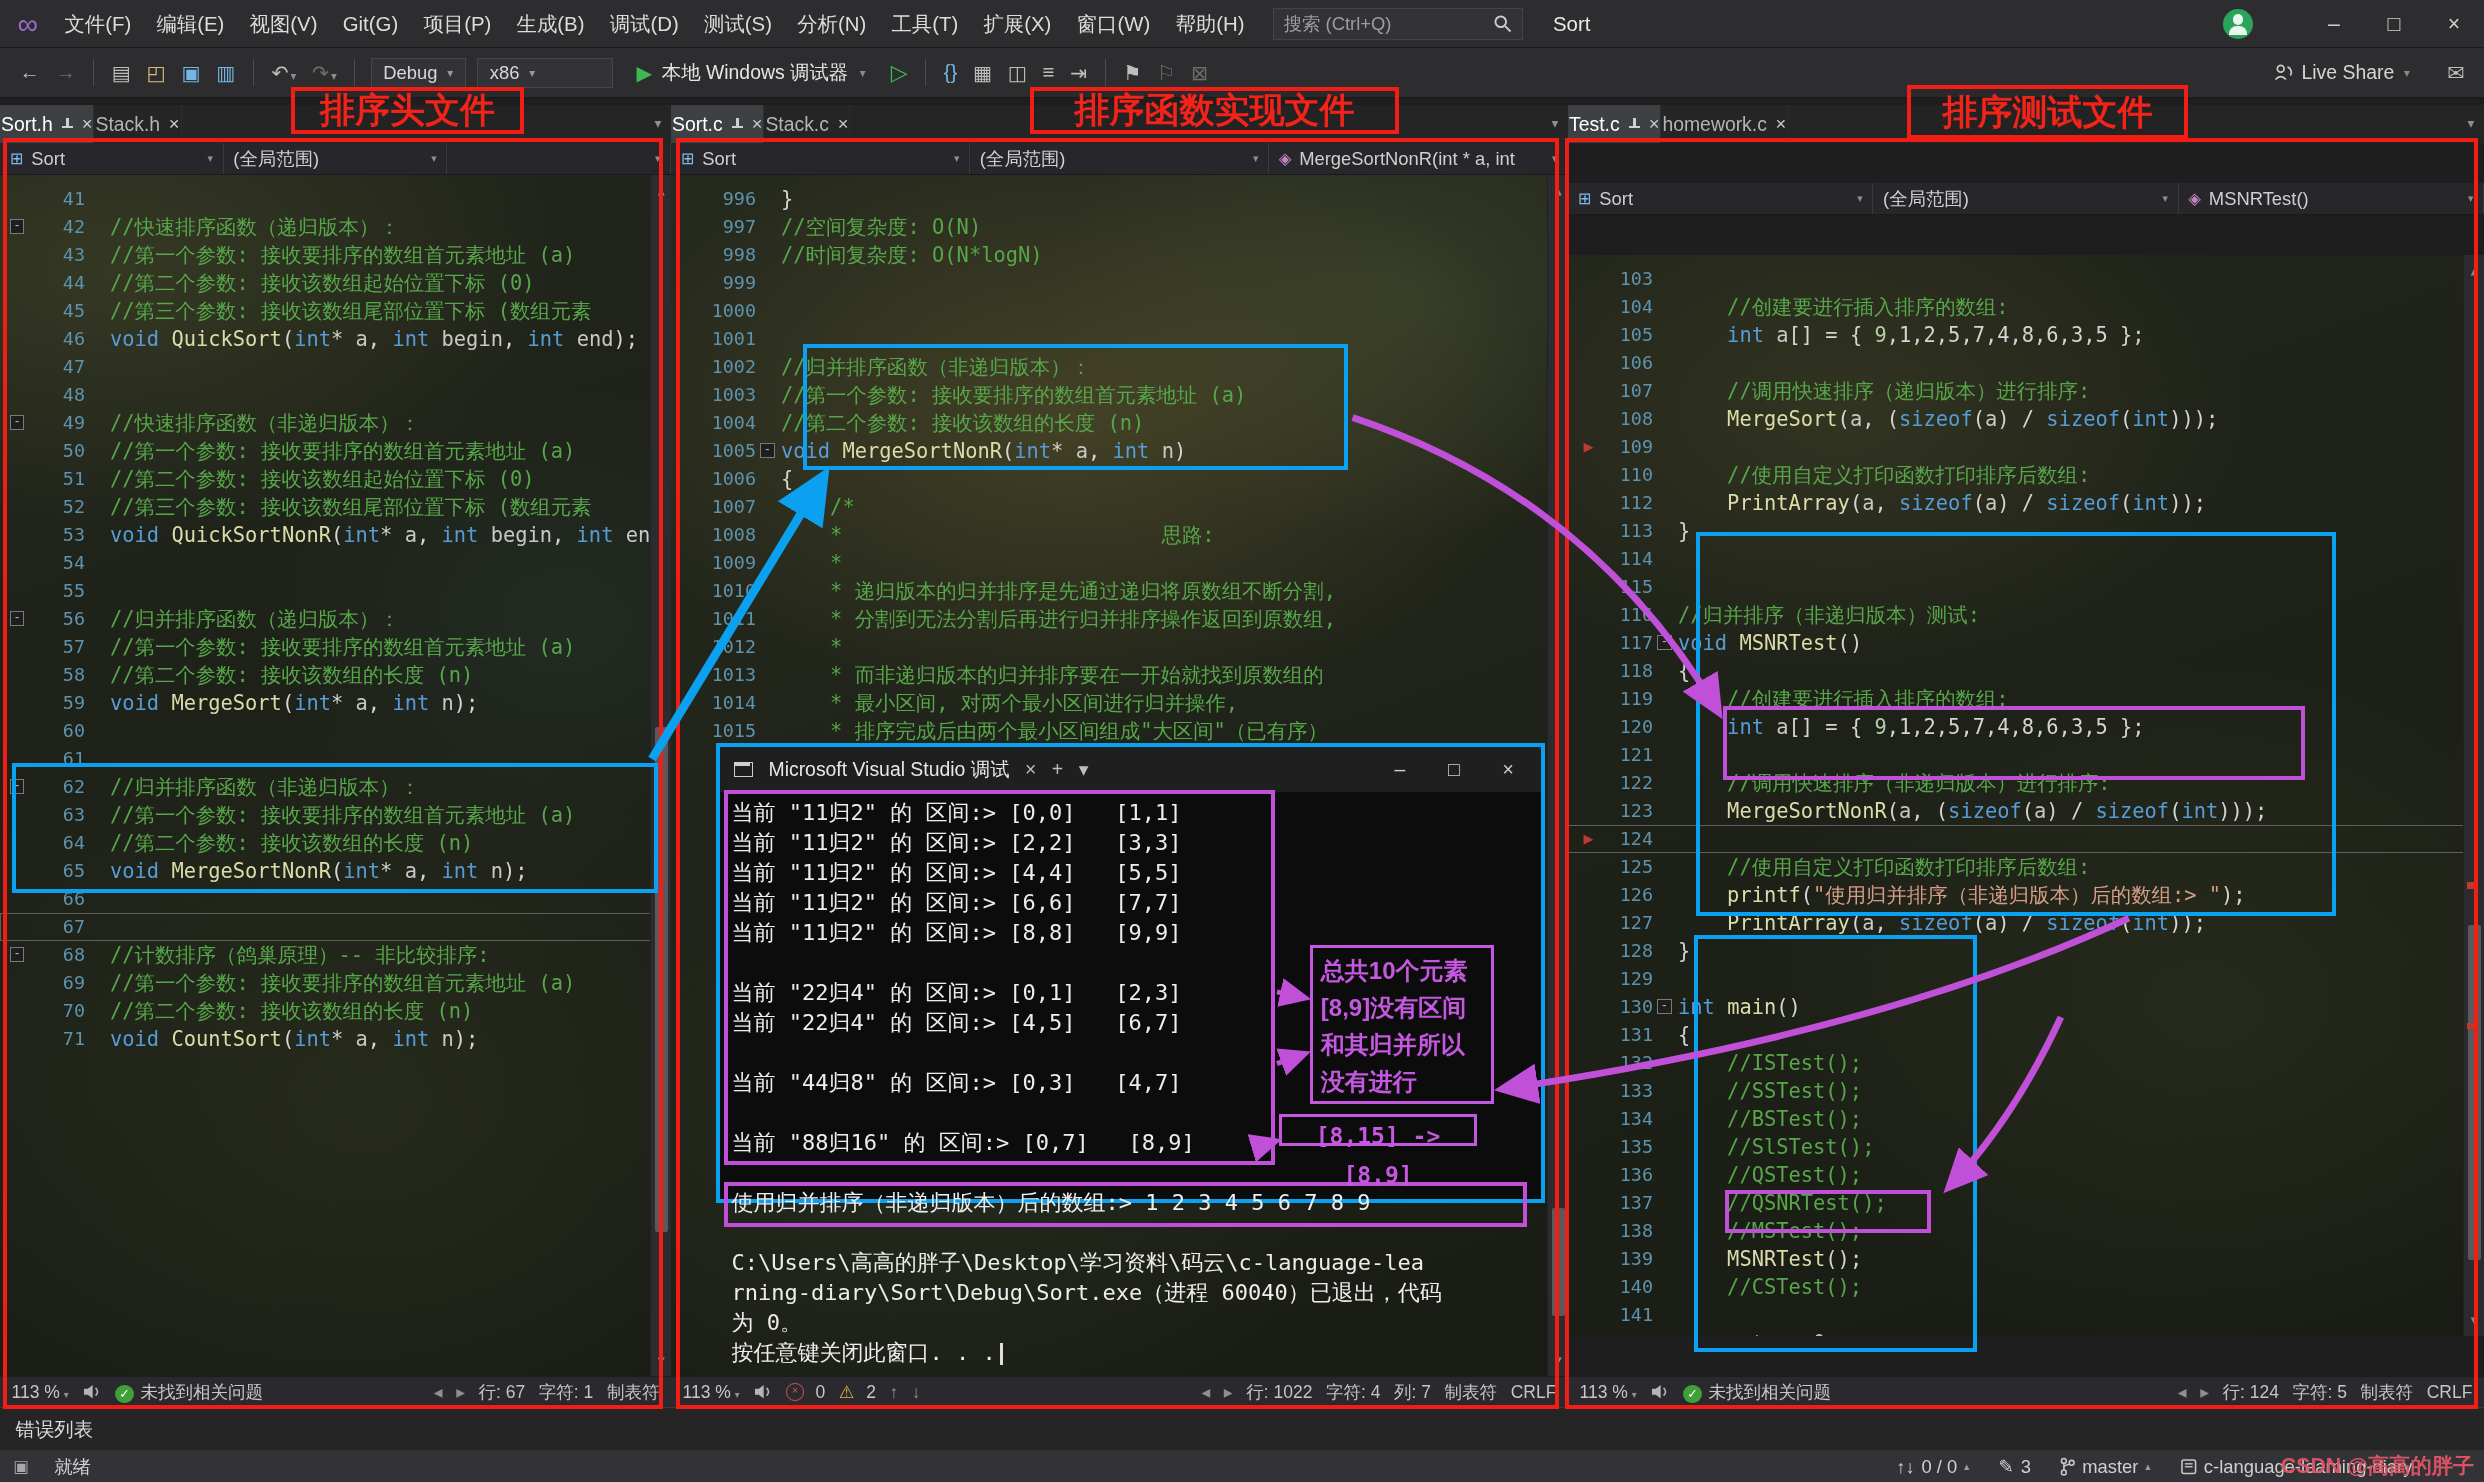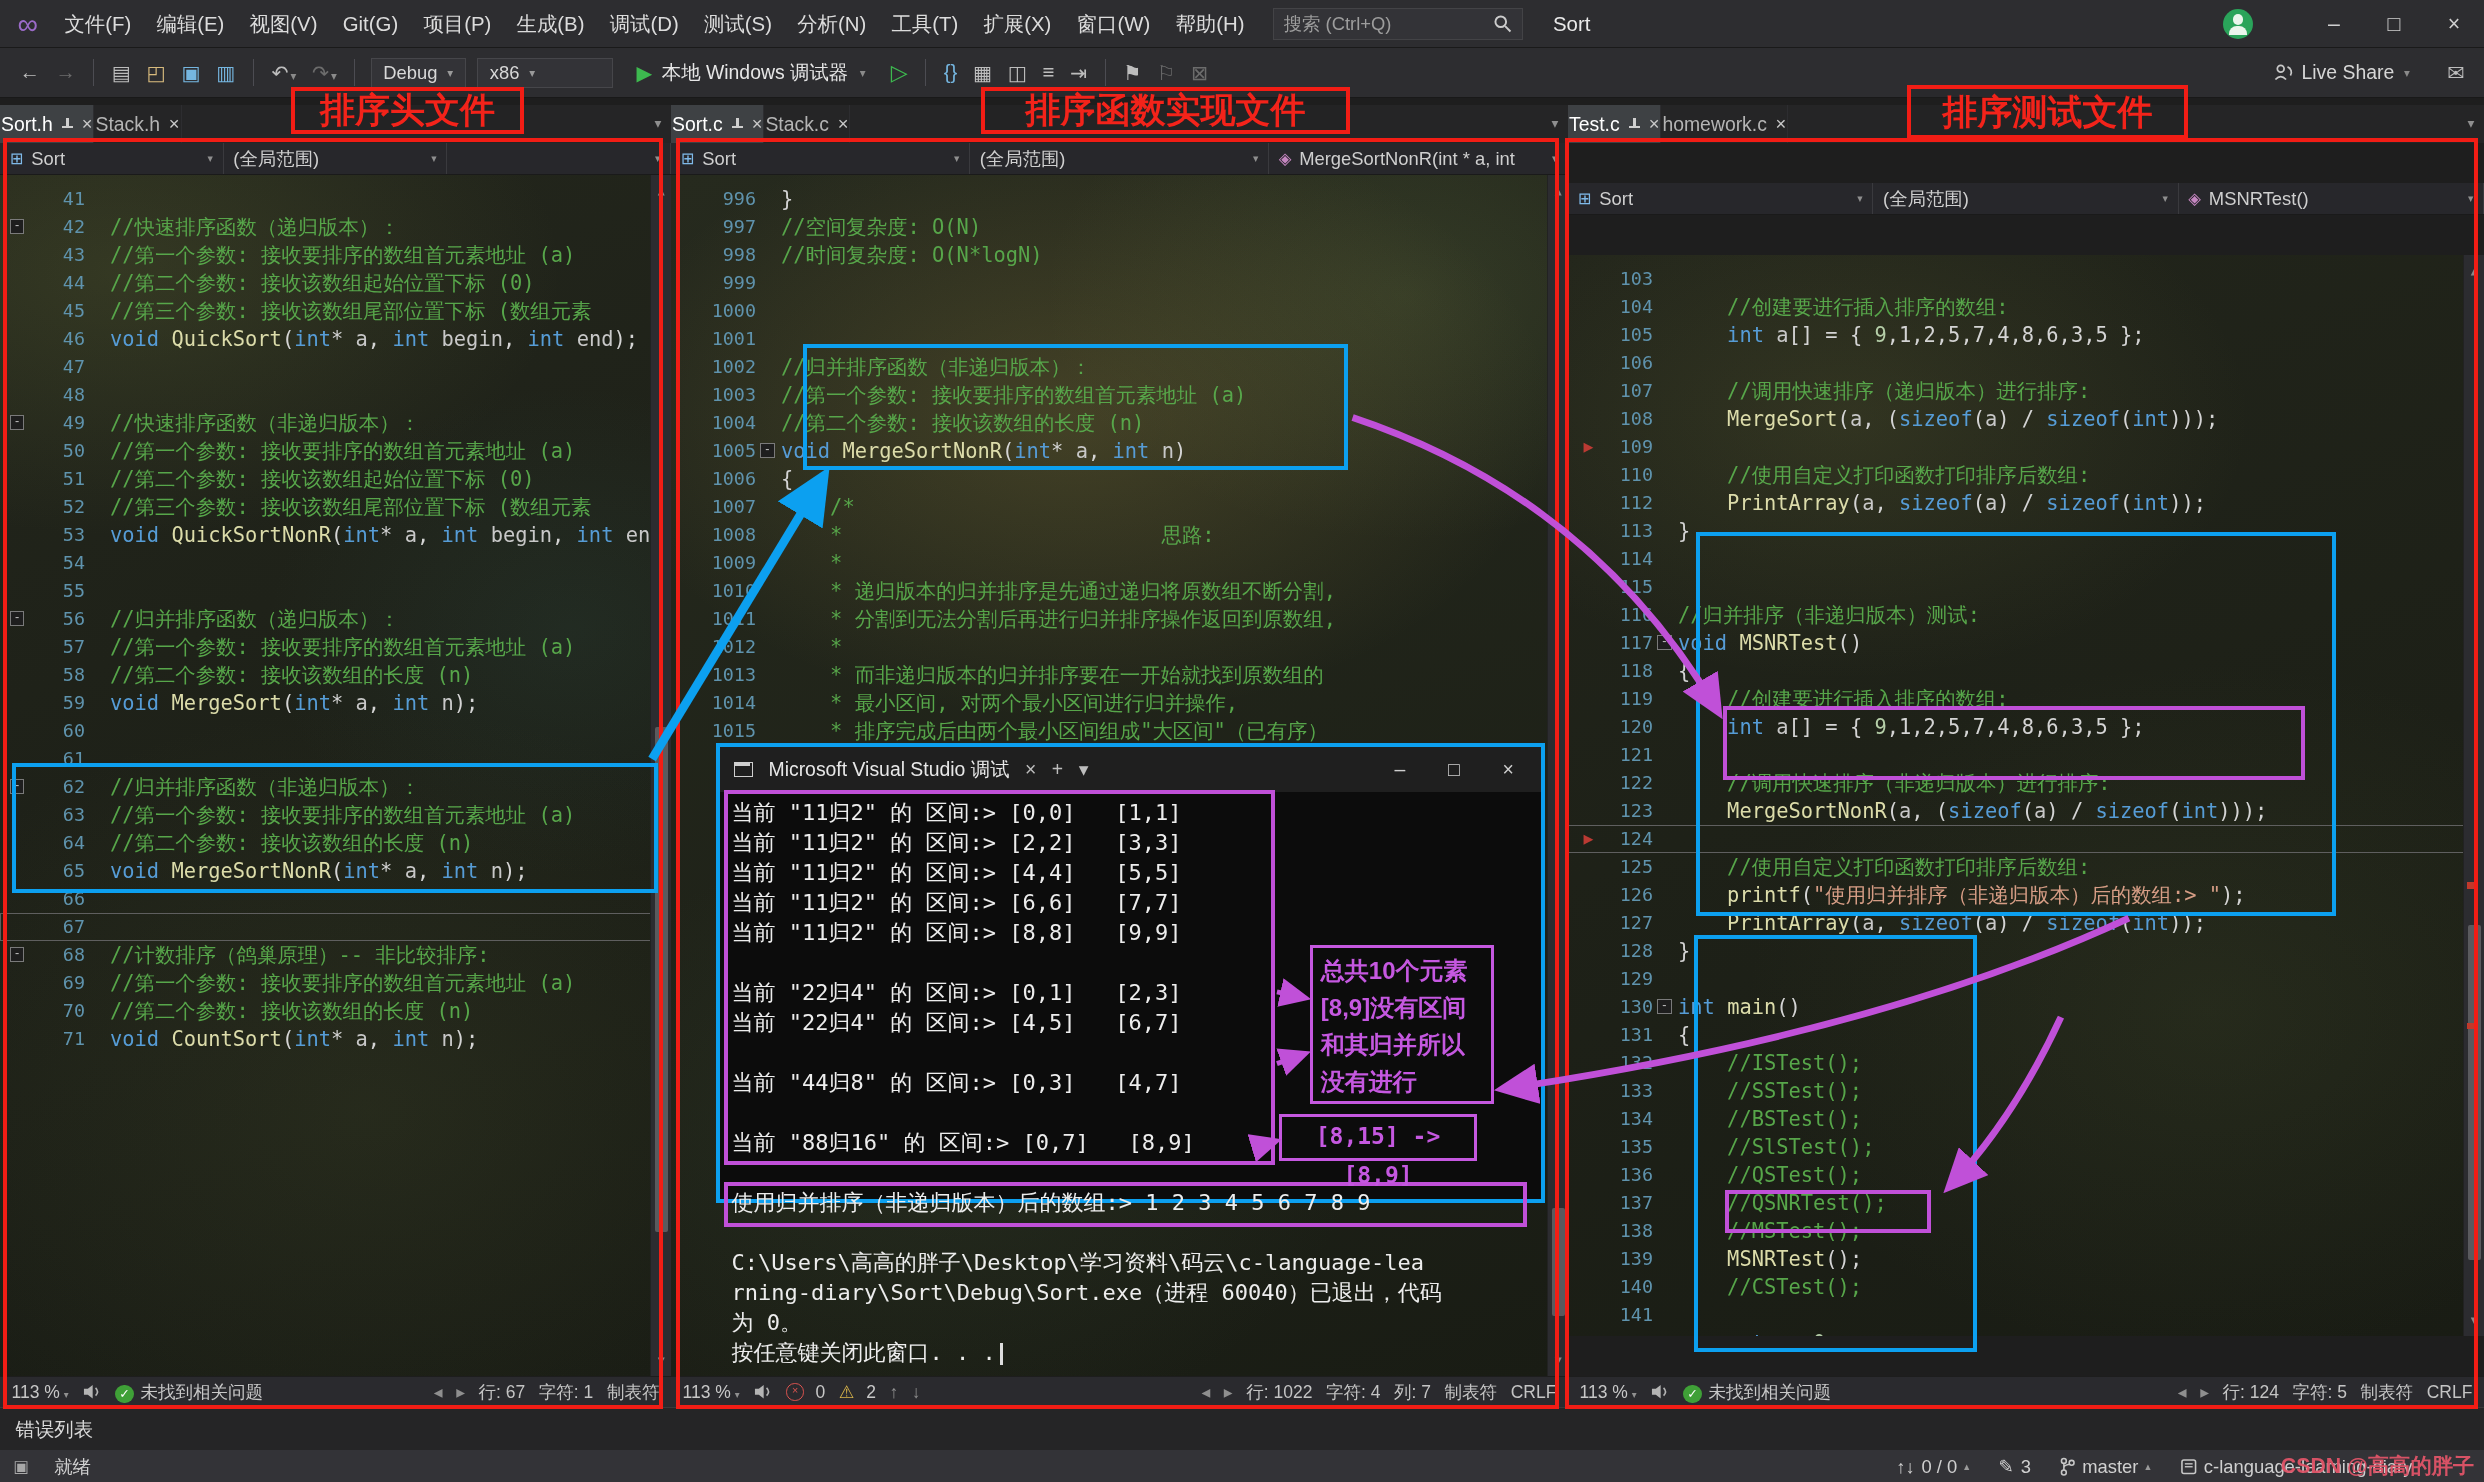--- a/index.html
+++ b/index.html
@@ -133,35 +133,35 @@
   .concursor{display:inline-block;width:2.9px;height:22px;background:#dddddd;margin-left:3.9px;vertical-align:middle;}
 
   
   .frame{position:absolute;border:4.9px solid #f21d15;z-index:40;pointer-events:none;}
   #fr-left{left:2.9px;top:138px;width:660px;height:1271px;}
   #fr-mid{left:676px;top:138px;width:883px;height:1271px;}
   #fr-right{left:1565px;top:138px;width:913px;height:1271px;}
   .rtitle{position:absolute;border:4.9px solid #f21d15;color:#f3231a;font-weight:bold;font-size:35px;
           display:flex;align-items:center;justify-content:center;z-index:50;background:rgba(30,30,30,.25);}
   #rt-left{left:291px;top:87px;width:233px;height:47px;}
-  #rt-mid{left:981px;top:87px;width:369px;height:47px;}
+  #rt-mid{left:1030px;top:87px;width:369px;height:47px;}
   #rt-right{left:1907px;top:85px;width:281px;height:54px;}
   .bluebox{position:absolute;border:4.9px solid #0ca0f0;z-index:45;pointer-events:none;}
   #bb-left{left:11.6px;top:763px;width:646px;height:130px;}
   #bb-mid{left:803px;top:344px;width:545px;height:126px;}
   #bb-r1{left:1696px;top:532px;width:640px;height:384px;}
   #bb-r2{left:1694px;top:935px;width:283px;height:417px;}
   .purbox{position:absolute;border:4.9px solid #c050d8;z-index:46;pointer-events:none;}
   #pb-call{left:1723px;top:706px;width:582px;height:74px;}
   #pb-msnr{left:1725px;top:1190px;width:206px;height:43px;}
   #pb-conmain{left:724px;top:790px;width:551px;height:375px;z-index:70;}
   #pb-conres{left:724px;top:1182px;width:803px;height:45px;z-index:70;}
   .note1{position:absolute;left:1310px;top:945px;width:184px;height:159px;border:3.9px solid #c558e0;
          color:#c558e0;font-size:24px;font-weight:bold;line-height:37px;padding:3.9px 7.8px;z-index:75;}
-  .note2{position:absolute;left:1279px;top:1114px;width:198px;height:47px;border:3.9px solid #c558e0;
+  .note2{position:absolute;left:1279px;top:1114px;width:198px;height:32px;border:3.9px solid #c558e0;
          color:#c558e0;font-size:23px;font-weight:bold;line-height:39px;text-align:center;z-index:75;
          font-family:"DejaVu Sans Mono","Liberation Mono",monospace;}
   .arrows{position:absolute;left:0;top:0;width:2484px;height:1483px;z-index:80;pointer-events:none;}
 </style>
 </head>
 <body>
 
 <div class="app">
 
   <div class="titlebar">

